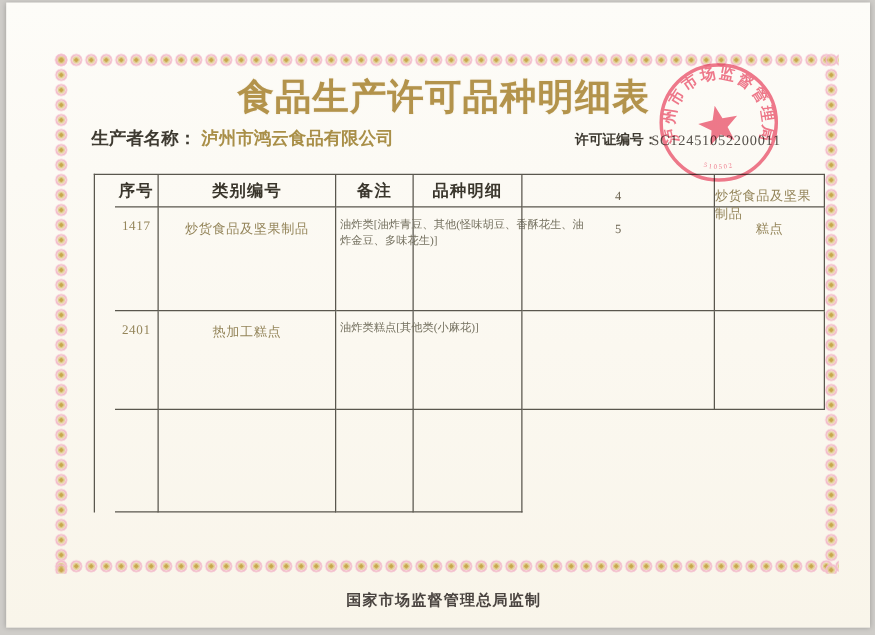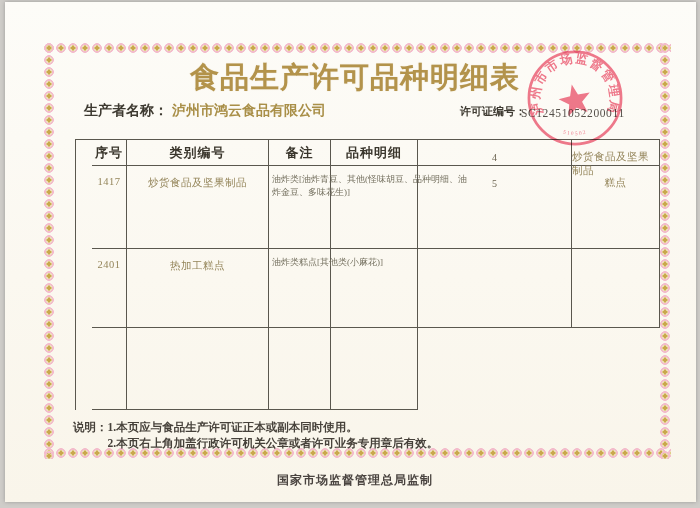--- a/index.html
+++ b/index.html
@@ -25,21 +25,21 @@
   .band-top{left:38px;top:40px;width:628px;height:12px;}
   .band-bottom{left:38px;top:445px;width:628px;height:12px;}
   .band-left{left:38px;top:40px;width:12px;height:417px;}
   .band-right{left:654px;top:40px;width:12px;height:417px;}
 
   .doc-title{
     position:absolute;left:0;top:56px;width:700px;text-align:center;
     font-size:29px;font-weight:bold;color:#b3934b;letter-spacing:1px;
     text-shadow:0 0 1px rgba(179,147,75,.35);
   }
-  .producer-line{position:absolute;left:79px;top:100px;font-size:14px;}
+  .producer-line{position:absolute;left:68px;top:100px;font-size:14px;}
   .producer-line .lbl{font-weight:bold;color:#3e3a31;}
   .producer-line .val{font-weight:bold;color:#a98f48;margin-left:4px;}
   .license-line{position:absolute;left:455px;top:102px;font-size:11px;}
   .license-line .lbl{font-weight:bold;color:#3e3a31;}
   .license-no{
     position:absolute;left:516px;top:105px;font-size:11.5px;letter-spacing:.6px;
     color:#55504a;font-family:"Liberation Serif","DejaVu Serif",serif;
   }
 
   .license-table{
@@ -115,21 +115,21 @@
     <div class="cell body center">
         <div class="txt">炒货食品及坚果制品</div>
       </div>
     <div class="cell body center">
         <div class="txt">1417</div>
       </div>
     <div class="cell body center">
         <div class="txt">炒货食品及坚果制品</div>
       </div>
     <div class="cell body">
-        <div class="detail-text">油炸类[油炸青豆、其他(怪味胡豆、品种明细、油炸金豆、多味花生)]</div>
+        <div class="detail-text">油炸类[油炸青豆、其他(怪味胡豆、香酥花生、油炸金豆、多味花生)]</div>
       </div>
     <div class="cell body">
         <div class="txt"></div>
       </div>
 
     <div class="cell body center">
         <div class="num">5</div>
       </div>
     <div class="cell body center">
         <div class="txt">糕点</div>
@@ -160,27 +160,20 @@
         <div class="txt"></div>
       </div>
     <div class="cell body">
         <div class="detail-text"></div>
       </div>
     <div class="cell body">
         <div class="txt"></div>
       </div>
   </div>
 
-  <div class="notes">
-    <span>说明：</span>
-    <span class="note-lines">
-      <span>1.本页应与食品生产许可证正本或副本同时使用。</span>
-      <span>2.本页右上角加盖行政许可机关公章或者许可业务专用章后有效。</span>
-    </span>
-  </div>
 
   <div class="footer-line">国家市场监督管理总局监制</div>
 
   <svg class="stamp" viewBox="0 0 100 100">
     <defs>
       <path id="arcTop" d="M 15.8,61.1 A 36,36 0 1 1 84.2,61.1" fill="none"></path>
       <path id="arcBot" d="M 17.1,69 A 38,38 0 0 0 82.9,69" fill="none"></path>
     </defs>
     <circle cx="50" cy="50" r="47" fill="none" stroke="#ed5c76" stroke-width="2.8"></circle>
     <polygon points="50,36 54.1,47.3 66.2,47.7 56.7,55.2 60,66.8 50,60 40,66.8 43.3,55.2 33.8,47.7 45.9,47.3" fill="#ed5c76" transform="rotate(-12 50 52)"></polygon>

